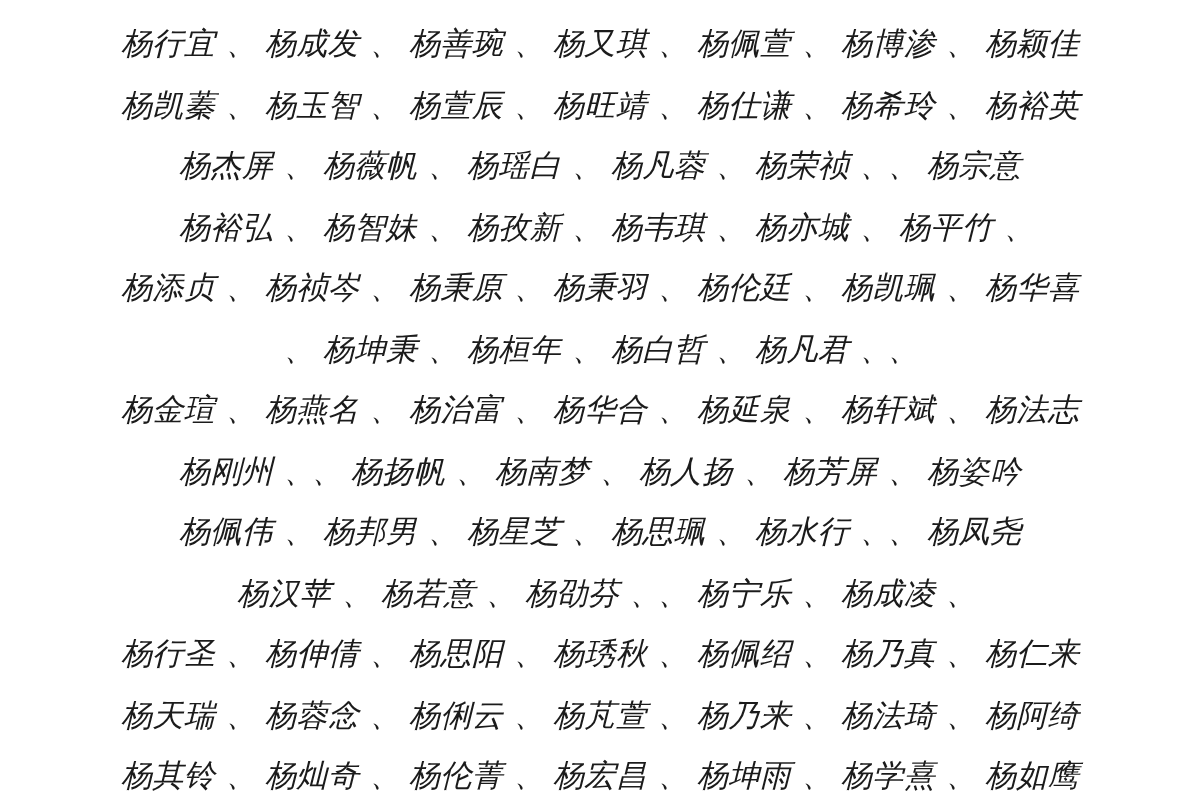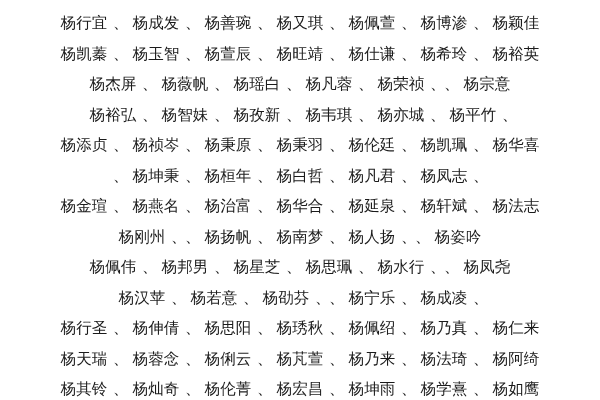--- a/index.html
+++ b/index.html
@@ -20,20 +20,21 @@
   }
   .name-row {
     display: flex;
     justify-content: center;
     align-items: baseline;
     white-space: nowrap;
     font-size: 15.5px;
     line-height: 30.5px;
     color: #1b1b1b;
     letter-spacing: 0.2px;
+    font-style: italic;
   }
   .name-cell {
     display: inline-block;
     text-align: center;
     font-family: "Liberation Serif", "DejaVu Serif", serif;
   }
   .name-sep {
     display: inline-block;
     width: 14px;
     text-align: center;
@@ -123,21 +124,20 @@
     <div class="name-row">
       <span class="name-sep">、</span>
       <span class="name-cell">杨坤秉</span>
       <span class="name-sep">、</span>
       <span class="name-cell">杨桓年</span>
       <span class="name-sep">、</span>
       <span class="name-cell">杨白哲</span>
       <span class="name-sep">、</span>
       <span class="name-cell">杨凡君</span>
       <span class="name-sep">、</span>
-      <span class="name-cell">杨凤志</span>
       <span class="name-sep">、</span>
     </div>
     <div class="name-row">
       <span class="name-cell">杨金瑄</span>
       <span class="name-sep">、</span>
       <span class="name-cell">杨燕名</span>
       <span class="name-sep">、</span>
       <span class="name-cell">杨治富</span>
       <span class="name-sep">、</span>
       <span class="name-cell">杨华合</span>
@@ -151,20 +151,21 @@
     <div class="name-row">
       <span class="name-cell">杨刚州</span>
       <span class="name-sep">、</span>
       <span class="name-sep">、</span>
       <span class="name-cell">杨扬帆</span>
       <span class="name-sep">、</span>
       <span class="name-cell">杨南梦</span>
       <span class="name-sep">、</span>
       <span class="name-cell">杨人扬</span>
       <span class="name-sep">、</span>
+      <span class="name-cell">杨芳屏</span>
       <span class="name-sep">、</span>
       <span class="name-cell">杨姿吟</span>
     </div>
     <div class="name-row">
       <span class="name-cell">杨佩伟</span>
       <span class="name-sep">、</span>
       <span class="name-cell">杨邦男</span>
       <span class="name-sep">、</span>
       <span class="name-cell">杨星芝</span>
       <span class="name-sep">、</span>

